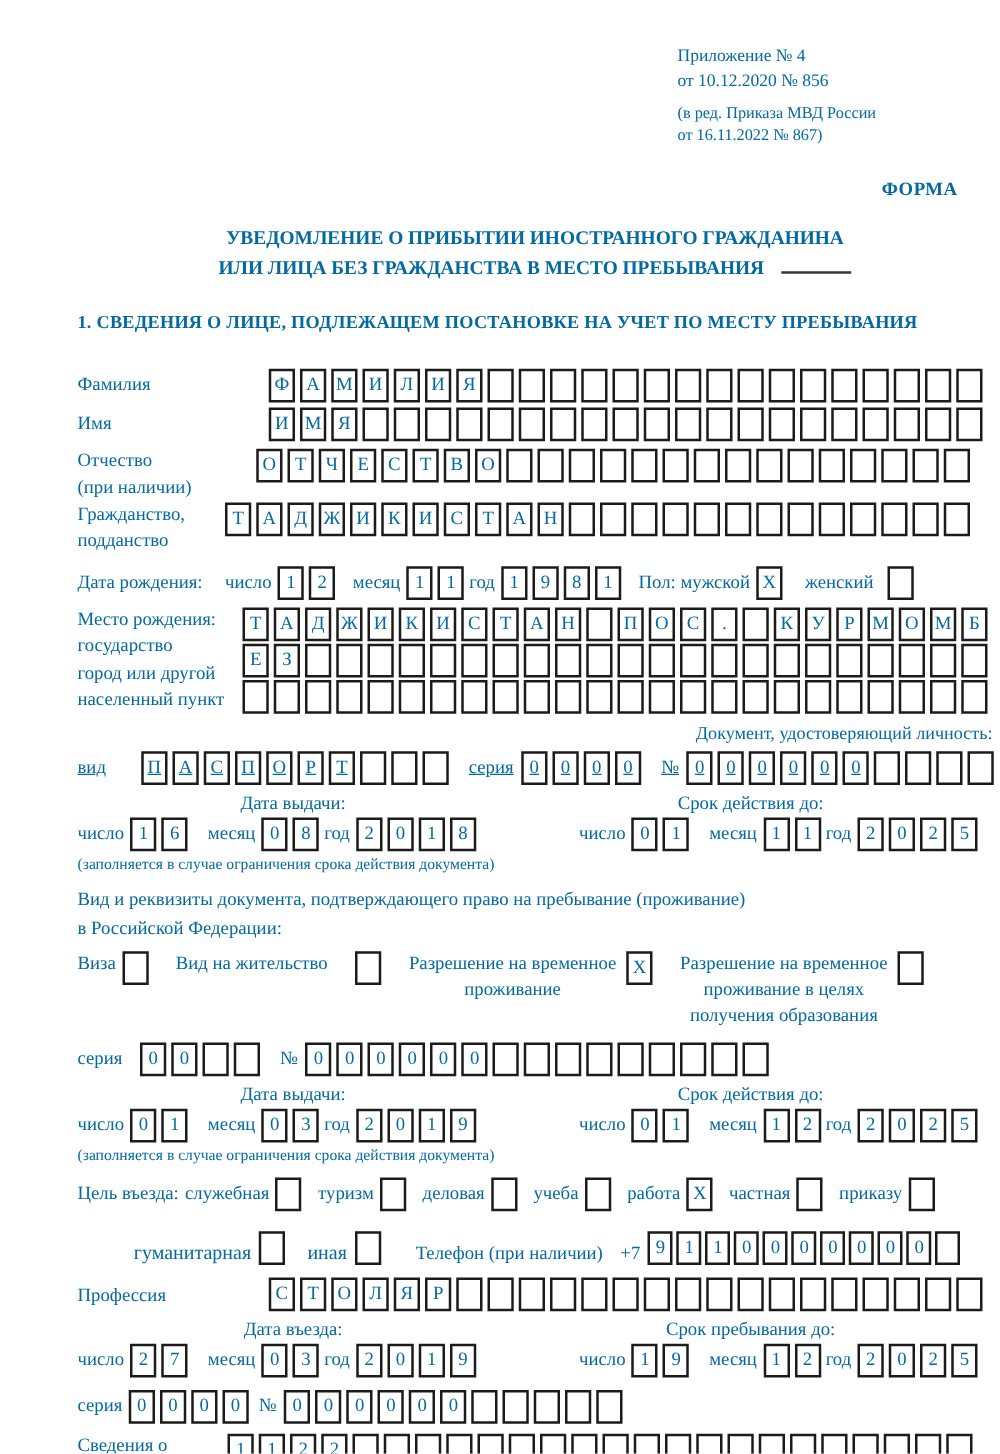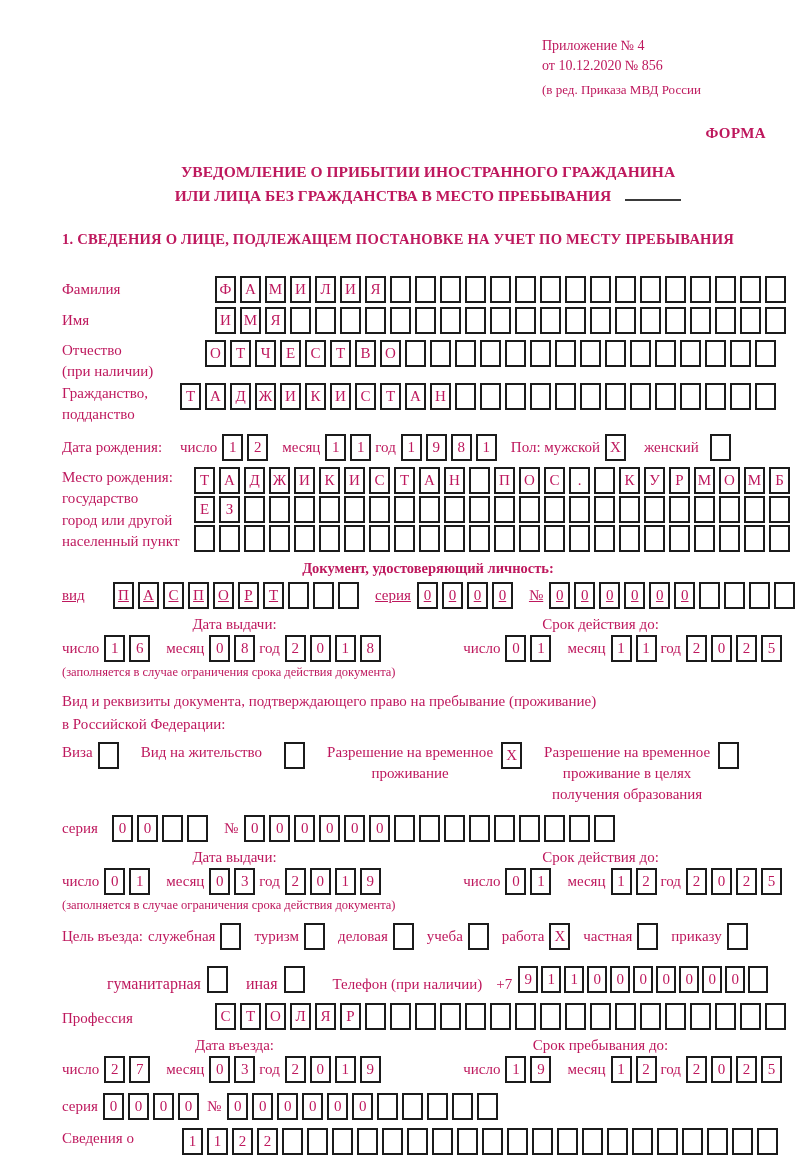--- a/index.html
+++ b/index.html
@@ -1,20 +1,20 @@
 <!DOCTYPE html>
 <html><head>
 <meta charset="utf-8">
 <style>
   html,body { margin:0; padding:0; background:#ffffff; }
   .page {
     width:800px; height:1163px; box-sizing:border-box;
     padding:36px 6px 10px 62px;
     font-family:"Liberation Serif","DejaVu Serif",serif;
-    color:#be185d; background:#ffffff; overflow:hidden; position:relative;
+    color:#0369a1; background:#ffffff; overflow:hidden; position:relative;
   }
   
   .annex { width:252px; margin-left:auto; font-size:14px; line-height:1.45; text-align:left; }
   .annex .amend { font-size:13px; }
   .annex .amend.first { margin-top:4px; }
   .forma { text-align:right; font-weight:bold; font-size:15px; margin:26px 28px 0 0; letter-spacing:0.4px; }
   .title { text-align:center; font-weight:bold; font-size:15.5px; margin-top:18px; line-height:1.5; }
   .blank-line { display:inline-block; width:56px; border-bottom:2px solid #3a3a3a; margin-left:14px; }
   .sec1 { font-weight:bold; font-size:14.6px; margin-top:24px; letter-spacing:0.2px; }
 
@@ -38,21 +38,21 @@
   .row-patr .lbl-lines { width:143px; }
   .row-cit .lbl-lines { width:118px; }
   .row-birth { margin-top:8px; align-items:center; }
   .row-birth .flabel { width:118px; }
   .inl { font-size:15px; margin:0 5px 0 0; white-space:nowrap; }
   .gap-l { margin-left:10px; }
   .row-bp { margin-top:6px; }
   .row-bp .lbl-lines { width:143px; }
   .boxline { margin-bottom:2px; display:flex; }
 
-  .doc-header { text-align:center; font-weight:bold; font-size:14.5px; margin-top:6px; }
+  .doc-header { text-align:right; font-weight:normal; font-size:14.5px; margin-top:6px; }
   .row-vid { margin-top:5px; align-items:center;text-decoration:underline; }
   .row-vid .flabel { width:51px; }
 
   .heads { display:flex; margin-top:7px; font-size:15px; }
   .head-l { width:345px; text-align:center; }
   .head-r { flex:1; text-align:center; }
   .dates { display:flex; justify-content:space-between; margin-top:2px; padding-right:8px; align-items:center; }
   .dgroup { display:inline-flex; align-items:center; white-space:nowrap; }
   .dlbl { font-size:15px; margin-right:5px; }
   .dlbl.mid { margin-left:12px; }
@@ -87,20 +87,21 @@
 </style>
 </head>
 <body>
 
 <div class="page">
 
   <div class="annex">
     <div>Приложение № 4</div>
     <div>от 10.12.2020 № 856</div>
     <div class="amend first">(в ред. Приказа МВД России</div>
+    <div class="amend">от 16.11.2022 № 867)</div>
   </div>
 
   <div class="forma">ФОРМА</div>
 
   <div class="title">
     <div>УВЕДОМЛЕНИЕ О ПРИБЫТИИ ИНОСТРАННОГО ГРАЖДАНИНА</div>
     <div><span>ИЛИ ЛИЦА БЕЗ ГРАЖДАНСТВА В МЕСТО ПРЕБЫВАНИЯ</span><span class="blank-line"></span></div>
   </div>
 
   <div class="sec1">1. СВЕДЕНИЯ О ЛИЦЕ, ПОДЛЕЖАЩЕМ ПОСТАНОВКЕ НА УЧЕТ ПО МЕСТУ ПРЕБЫВАНИЯ</div>

